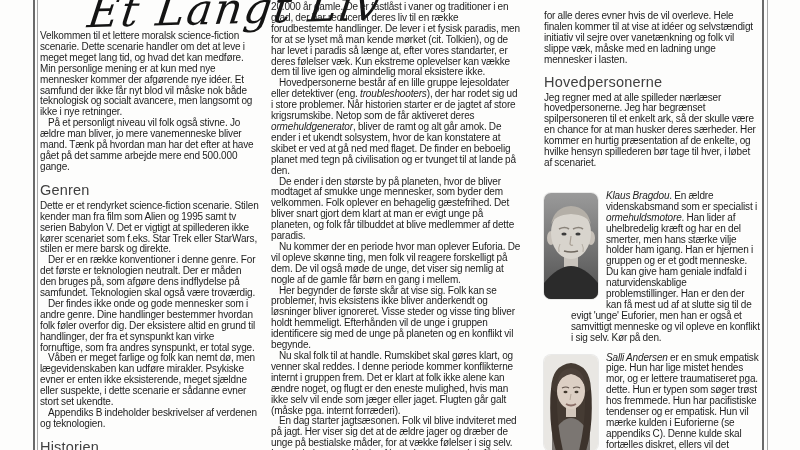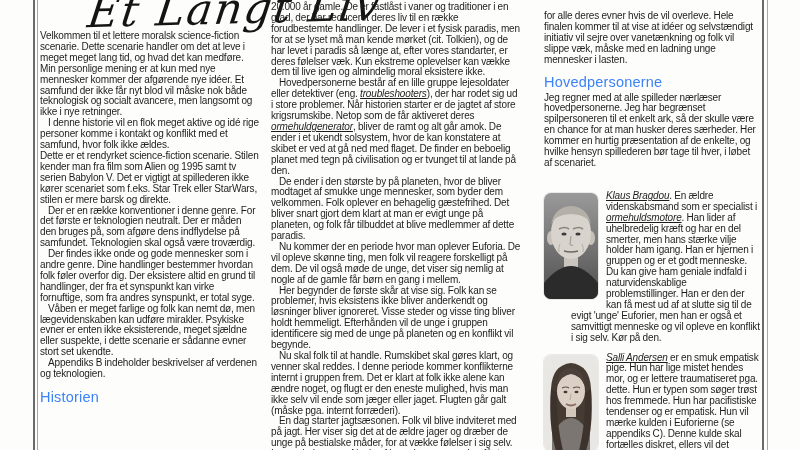--- a/index.html
+++ b/index.html
@@ -42,51 +42,52 @@
     letter-spacing: -0.15px;
     word-spacing: -0.3px;
   }
   p.indent { text-indent: 8px; }
 
   h2.sect {
     font-size: 14.5px;
     font-weight: 400;
     letter-spacing: 0.2px;
     margin: 9px 0 3px 0;
-    color: #3b82f6;
+    color: #404040;
   }
   #col3 h2.sect { margin-top: 8px; }
 
   .char-block { overflow: visible; }
   .char-klaus { margin-top: 22px; }
   .char-salli { margin-top: 9px; }
   .portrait {
     float: left;
     margin: 2px 8px 2px 0;
     border-radius: 7px;
     overflow: hidden;
     line-height: 0;
     box-shadow: 0 0 0 1px rgba(0,0,0,0.08);
   }
   .char-block p.body { text-indent: 0; padding-left: 27px; }
-  i { font-style: italic; text-decoration: underline; }
+  i { font-style: italic; }
 </style>
 </head>
 <body>
 
 <div class="page-edge edge-l1"></div>
 <div class="page-edge edge-l2"></div>
 <div class="page-edge edge-r1"></div>
 <div class="page-edge edge-r2"></div>
 
 <div class="script-title">Et Langt Liv</div>
 
 <div id="col1" class="col">
   <p class="body">Velkommen til et lettere moralsk science-fiction scenarie. Dette scenarie handler om det at leve i meget meget lang tid, og hvad det kan medføre. Min personlige mening er at kun med nye mennesker kommer der afgørende nye idéer. Et samfund der ikke får nyt blod vil måske nok både teknologisk og socialt avancere, men langsomt og ikke i nye retninger.</p>
-  <p class="body indent">I denne historie vil en flok meget aktive og idé rige personer komme i kontakt og konflikt med et samfund, hvor folk ikke ældes.</p>
+  <p class="body indent">På et personligt niveau vil folk også stivne. Jo ældre man bliver, jo mere vanemenneske bliver mand. Tænk på hvordan man har det efter at have gået på det samme arbejde mere end 500.000 gange.</p>
+  <h2 class="sect">Genren</h2>
   <p class="body">Dette er et rendyrket science-fiction scenarie. Stilen kender man fra film som Alien og 1995 samt tv serien Babylon V. Det er vigtigt at spillederen ikke kører scenariet som f.eks. Star Trek eller StarWars, stilen er mere barsk og direkte.</p>
   <p class="body indent">Der er en række konventioner i denne genre. For det første er teknologien neutralt. Der er måden den bruges på, som afgøre dens indflydelse på samfundet. Teknologien skal også være troværdig.</p>
   <p class="body indent">Der findes ikke onde og gode mennesker som i andre genre. Dine handlinger bestemmer hvordan folk føler overfor dig. Der eksistere altid en grund til handlinger, der fra et synspunkt kan virke fornuftige, som fra andres synspunkt, er total syge.</p>
   <p class="body indent">Våben er meget farlige og folk kan nemt dø, men lægevidenskaben kan udføre mirakler. Psykiske evner er enten ikke eksisterende, meget sjældne eller suspekte, i dette scenarie er sådanne evner stort set ukendte.</p>
   <p class="body indent">Appendiks B indeholder beskrivelser af verdenen og teknologien.</p>
   <h2 class="sect">Historien</h2>
 
 </div>
 
 <div id="col2" class="col">

